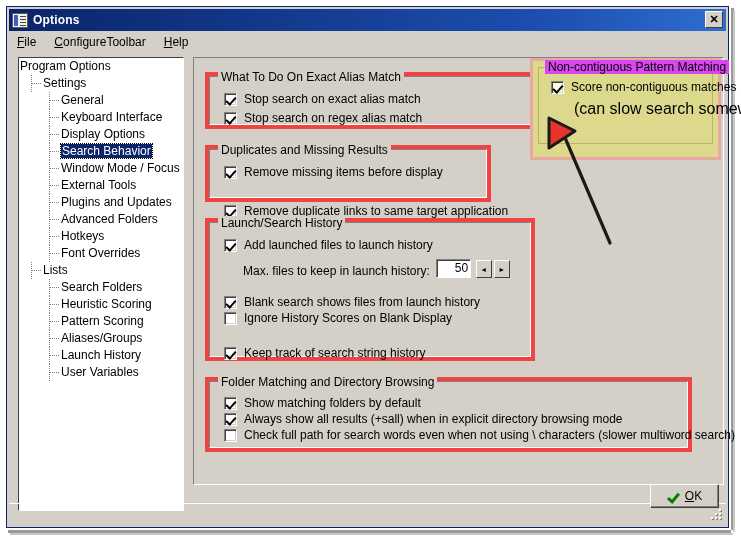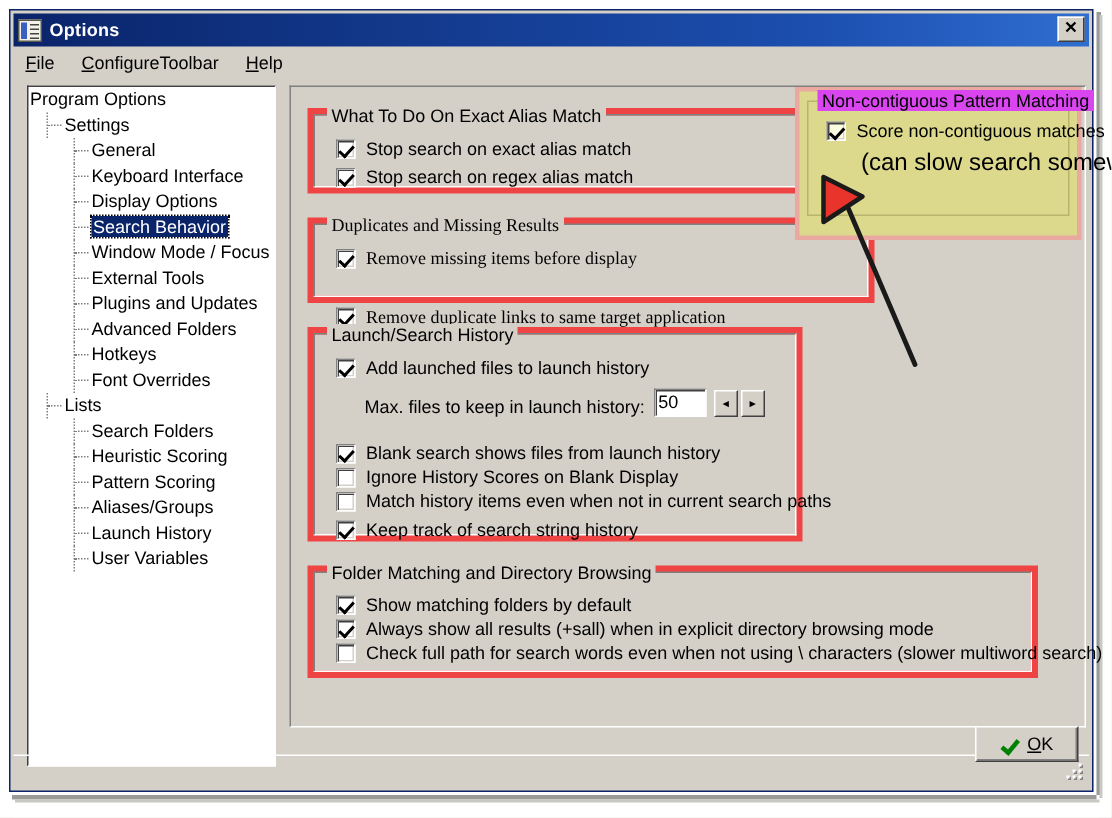--- a/index.html
+++ b/index.html
@@ -215,21 +215,21 @@
     width: 35px; height: 19px;
     background: #ffffff;
     border-top: 1px solid #808080;
     border-left: 1px solid #808080;
     border-right: 1px solid #ffffff;
     border-bottom: 1px solid #ffffff;
     box-shadow: inset 1px 1px 0 #404040;
     box-sizing: border-box;
     font-size: 12px; color: #000;
     line-height: 17px;
-    padding-left: 2px;
+    padding-left: 18px;
   }
   .spin-btn {
     width: 16px; height: 18px;
     background: #d4d0c8;
     border-top: 1px solid #ffffff;
     border-left: 1px solid #ffffff;
     border-right: 1px solid #404040;
     border-bottom: 1px solid #404040;
     box-sizing: border-box;
     display: flex; align-items: center; justify-content: center;
@@ -380,21 +380,21 @@
         <div class="chk-row" style="left:14px; top:15px;">
           <span class="chkbox checked"></span>
           <span>Stop search on exact alias match</span>
         </div>
         <div class="chk-row" style="left:14px; top:34px;">
           <span class="chkbox checked"></span>
           <span>Stop search on regex alias match</span>
         </div>
       </div>
 
-      <div class="groupbox" style="left:11px; top:87px; width:378px; height:57px;font-family:Liberation Serif, serif;">
+      <div class="groupbox" style="left:11px; top:87px; width:286px; height:57px;">
         <div class="gb-inner"></div>
         <span class="gb-title">Duplicates and Missing Results</span>
         <div class="chk-row" style="left:14px; top:15px;">
           <span class="chkbox checked"></span>
           <span>Remove missing items before display</span>
         </div>
         <div class="chk-row" style="left:14px; top:34px;margin-top:20px;">
           <span class="chkbox checked"></span>
           <span>Remove duplicate links to same target application</span>
         </div>
@@ -416,24 +416,20 @@
           <span class="spin-btn" style="margin-left:2px;">►</span>
         </div>
 
         <div class="chk-row" style="left:14px; top:72px;">
           <span class="chkbox checked"></span>
           <span>Blank search shows files from launch history</span>
         </div>
         <div class="chk-row" style="left:14px; top:88px;">
           <span class="chkbox"></span>
           <span>Ignore History Scores on Blank Display</span>
-        </div>
-        <div class="chk-row" style="left:14px; top:104px;">
-          <span class="chkbox"></span>
-          <span>Match history items even when not in current search paths</span>
         </div>
         <div class="chk-row" style="left:14px; top:123px;">
           <span class="chkbox checked"></span>
           <span>Keep track of search string history</span>
         </div>
       </div>
 
       <div class="groupbox" style="left:11px; top:319px; width:487px; height:75px;">
         <div class="gb-inner"></div>
         <span class="gb-title">Folder Matching and Directory Browsing</span>

